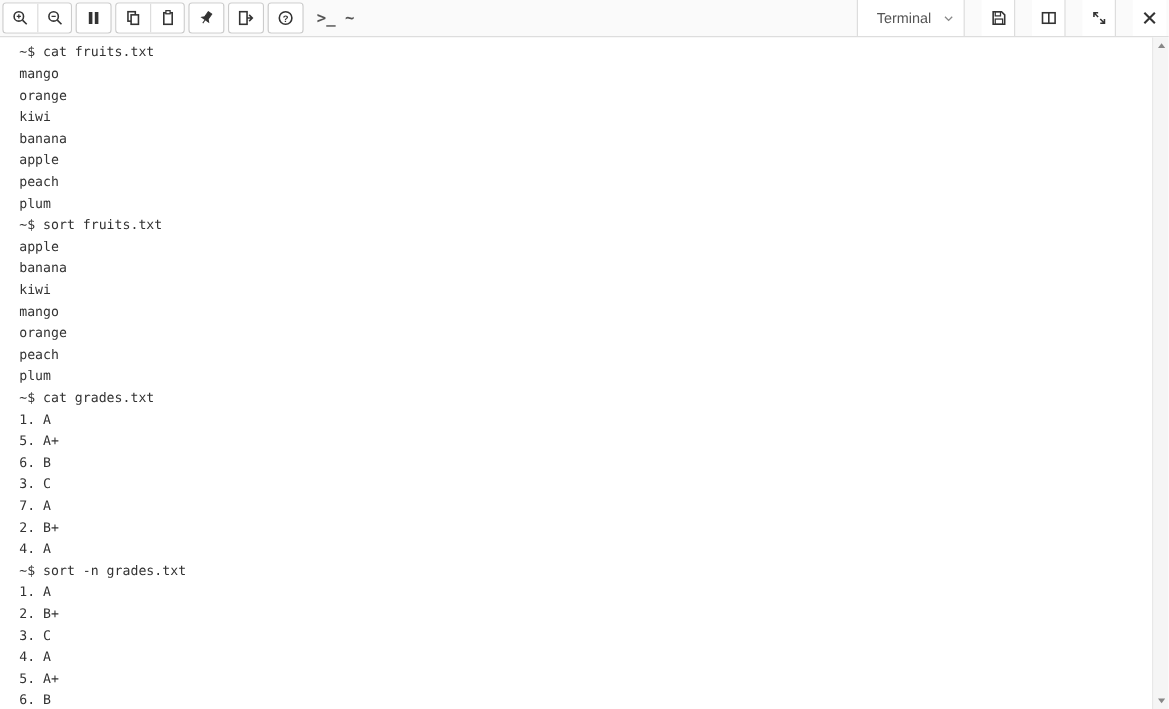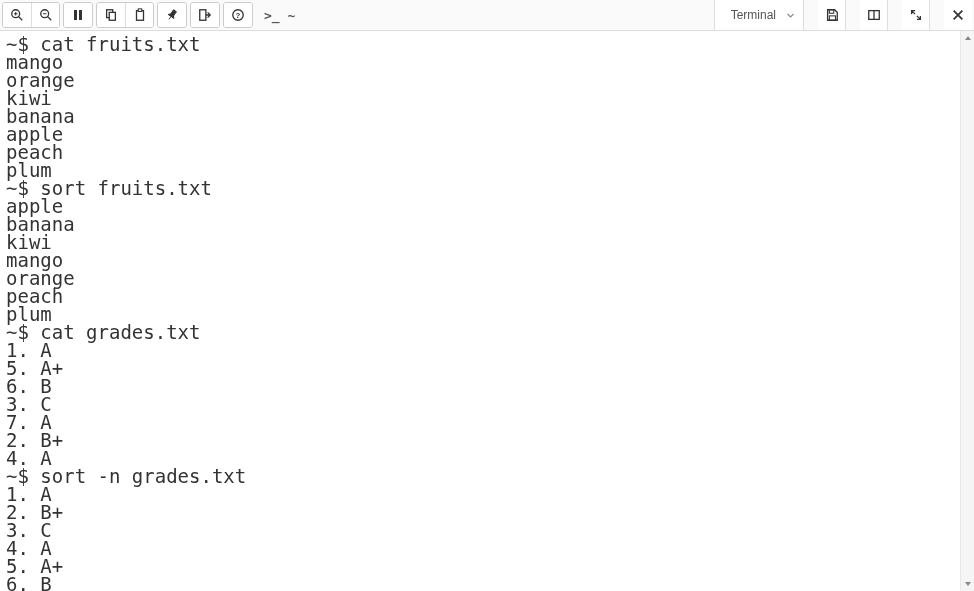--- a/index.html
+++ b/index.html
@@ -110,23 +110,23 @@
     svg {
       display: block;
     }
     .terminal-area {
       flex: 1;
       display: flex;
       overflow: hidden;
     }
     .terminal-content {
       flex: 1;
-      padding: 4px 6px;
+      padding: 4px 16px;
       font-family: "Menlo", "Consolas", "DejaVu Sans Mono", monospace;
-      font-size: 19px;
+      font-size: 11px;
       line-height: 18px;
       color: #333;
       white-space: pre;
       overflow: hidden;
     }
     .scrollbar {
       width: 14px;
       background: #f5f5f5;
       border-left: 1px solid #e8e8e8;
       position: relative;

